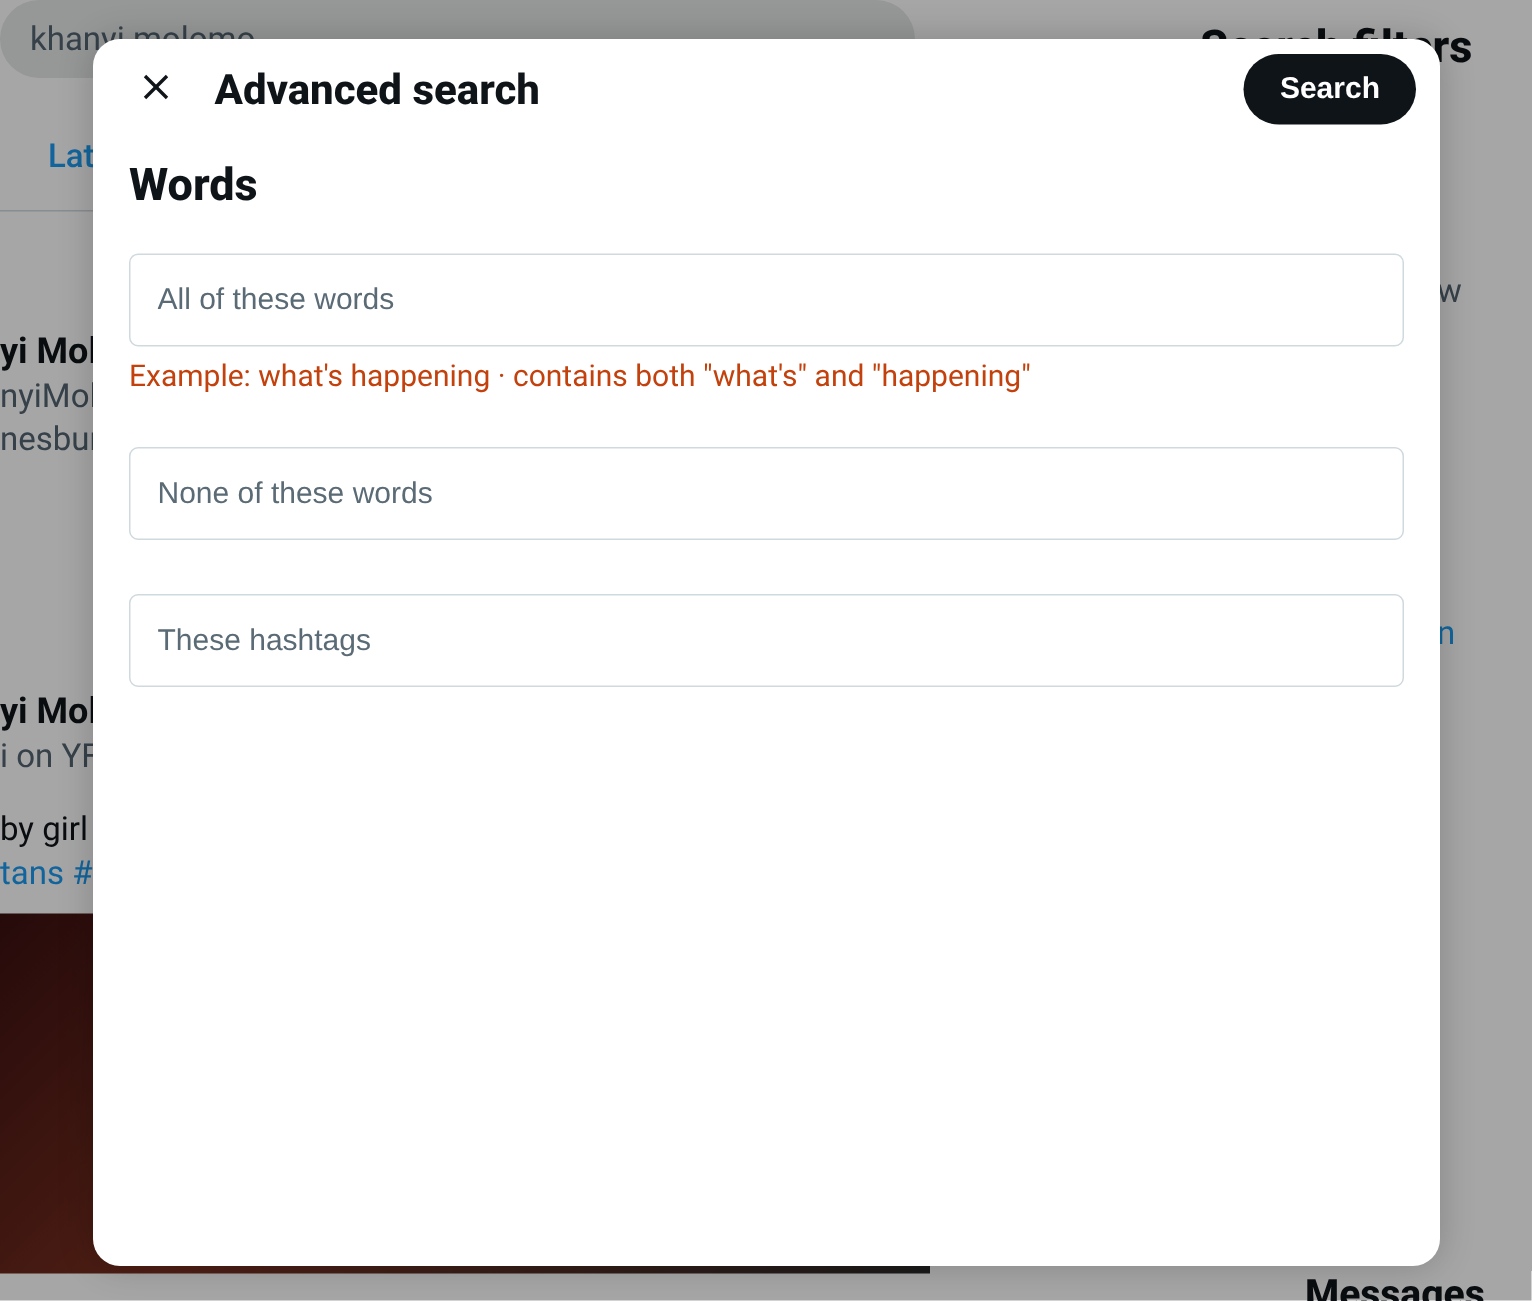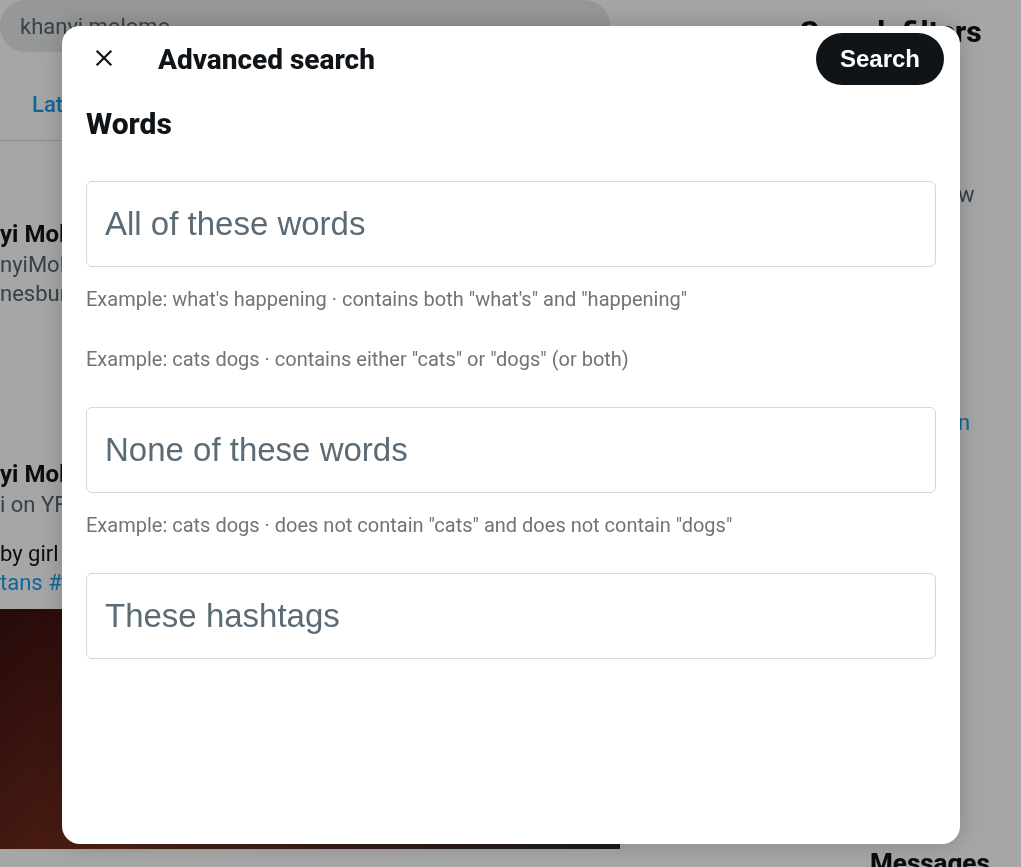--- a/index.html
+++ b/index.html
@@ -75,65 +75,65 @@
     background: #fff;
     border-radius: 18px;
     box-shadow: 0 0 24px rgba(0,0,0,0.2);
     overflow: hidden;
     display:flex; flex-direction:column;
   }
   .modal-header {
     height: 66px;
     display:flex; align-items:center;
     padding: 0 16px 0 24px;
-    gap: 36px;
+    gap: 21px;
     flex-shrink:0;
   }
   .close-btn {
     width: 36px; height: 36px; border:none; background:transparent;
     display:flex; align-items:center; justify-content:center;
     cursor:pointer; color:#0f1419; border-radius:50%;
   }
   .close-btn svg { width:22px; height:22px; stroke:#0f1419; stroke-width:2.4; }
   .modal-title {
     font-size: 28px; font-weight: 800; color:#0f1419; flex:0 0 auto;
   }
   .header-spacer { flex:1; }
   .search-btn {
     background:#0f1419; color:#fff; border:none;
-    font-size:24px; font-weight:700;
+    font-size:20px; font-weight:700;
     padding: 12px 24px; border-radius: 9999px;
     cursor:pointer;
   }
   .modal-body {
     flex:1; overflow-y:auto;
     padding: 0 24px 24px 24px;
   }
   .modal-body::-webkit-scrollbar { width: 16px; }
   .modal-body::-webkit-scrollbar-track { background: #fff; }
   .modal-body::-webkit-scrollbar-thumb { background: #c1c1c1; border-radius:0; }
   .modal-body::-webkit-scrollbar-button { height:16px; background:#eee; }
 
   .section-heading {
     font-size: 30px; font-weight: 800; color:#0f1419;
-    margin: 14px 0 40px 0;
+    margin: 14px 0 28px 0;
   }
 
   .field-group { margin-bottom: 36px; }
   .adv-input {
-    width:100%; height:86px;
+    width:100%; height:62px;
     border:1px solid #cfd9de; border-radius:6px;
-    font-size:33px; color:#b91c1c;
+    font-size:20px; color:#b91c1c;
     padding: 0 18px;
     outline:none;
     background:#fff;
   }
   .adv-input::placeholder { color:#5b6b76; }
   .hint {
-    margin-top:20px; font-size:20px; color:#737373;
+    margin-top:7px; font-size:20px; color:#c2410c;
   }
 </style>
 </head>
 <body>
 
 <div class="bg-layer">
   <div class="bg-searchbar">
     <span>khanyi molomo</span>
   </div>
   <div class="bg-more">···</div>
@@ -186,26 +186,24 @@
 
     <div class="field-group">
       <input class="adv-input" type="text" placeholder="All of these words" style="">
       <div class="hint">Example: what's happening · contains both "what's" and "happening"</div>
     </div>
 
     <div class="field-group">
     </div>
 
     <div class="field-group">
-      <div class="hint">Example: cats dogs · contains either "cats" or "dogs" (or both)</div>
     </div>
 
     <div class="field-group">
       <input class="adv-input" type="text" placeholder="None of these words" style="">
-      <div class="hint">Example: cats dogs · does not contain "cats" and does not contain "dogs"</div>
     </div>
 
     <div class="field-group">
       <input class="adv-input" type="text" placeholder="These hashtags" style="">
       
     </div>
   </div>
 </div>
 
 </body></html>

